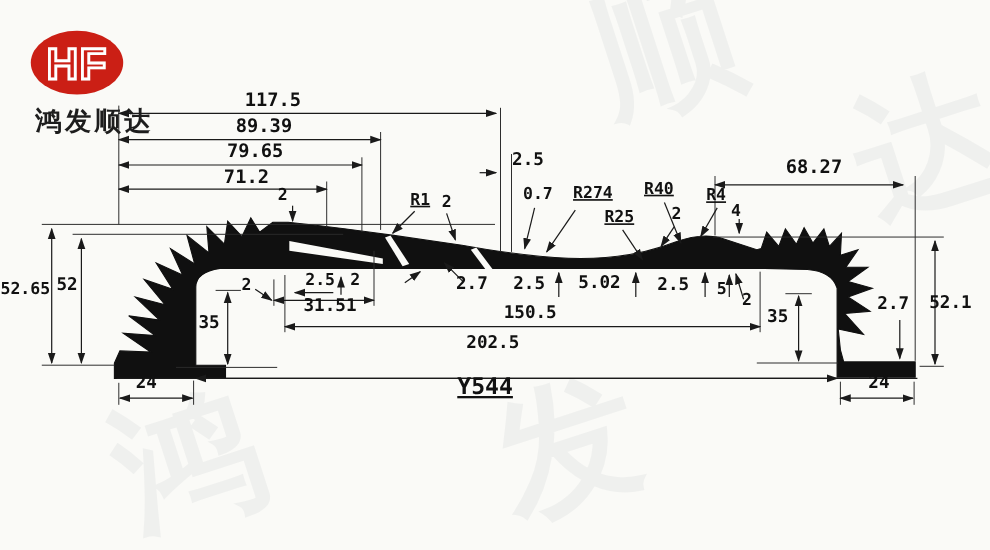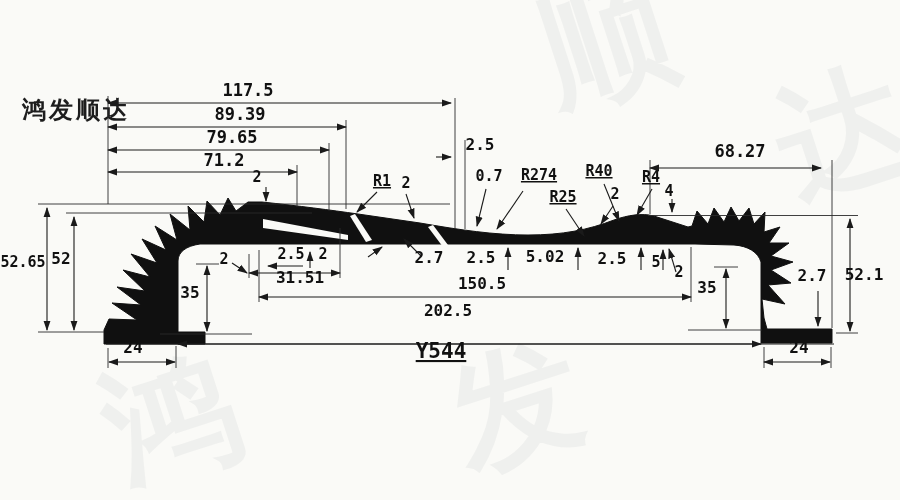--- a/index.html
+++ b/index.html
@@ -3,41 +3,47 @@
 <meta charset="utf-8">
 <style>
   html,body{margin:0;padding:0;background:#e8e8e8;}
   .sheet{
     position:relative;width:900px;height:500px;margin:0 auto;
     background:#fafaf7;overflow:hidden;
     font-family:"DejaVu Sans Mono","Liberation Mono",monospace;
   }
   .logo-wrap{position:absolute;left:20px;top:22px;width:160px;}
   .company{
-    position:absolute;left:22px;top:94px;width:200px;
+    position:absolute;left:32px;top:94px;width:200px;
     font-family:"Liberation Sans",sans-serif;
     font-weight:700;font-size:24px;letter-spacing:3px;color:#1d1d1d;
   }
   svg text.dim{
     font-family:"DejaVu Sans Mono","Liberation Mono",monospace;
     font-weight:600;fill:#111;
   }
   svg .el{stroke:#2a2a2a;stroke-width:0.9;fill:none;}
   svg .dl{stroke:#1a1a1a;stroke-width:1.1;fill:none;}
   svg .profile{fill:#101010;stroke:#101010;stroke-width:1;}
   svg .slit{fill:#fafaf7;stroke:none;}
   svg text.wm{
     font-family:"Liberation Sans",sans-serif;font-weight:700;fill:#3a4a5a;
   }
 </style>
 </head>
 <body>
 
 <div class="sheet">
 
+  <div class="logo-wrap">
+    <svg width="140" height="70" viewBox="0 0 140 70">
+      <ellipse cx="50" cy="35" rx="42" ry="29" fill="#cb1f15"></ellipse>
+      <text x="50" y="50" text-anchor="middle" font-family="Liberation Sans, sans-serif" font-size="40" font-weight="800" fill="none" stroke="#ffffff" stroke-width="2.6" letter-spacing="1">HF</text>
+    </svg>
+  </div>
   <div class="company">鸿发顺达</div>
 
   <svg width="900" height="500" viewBox="0 0 900 500" style="position:absolute;left:0;top:0;">
     <defs>
       <marker id="ar" viewBox="0 0 10 10" refX="9" refY="5" markerWidth="9.5" markerHeight="9.5" orient="auto-start-reverse">
         <path d="M0,1.6 L10,5 L0,8.4 z" fill="#1a1a1a"></path>
       </marker>
     </defs>
 
     <g id="wm-layer">

